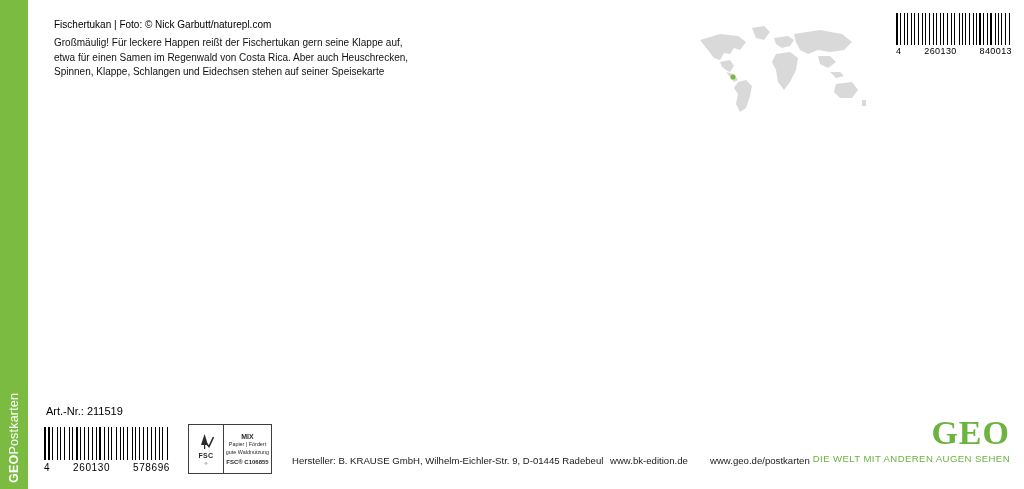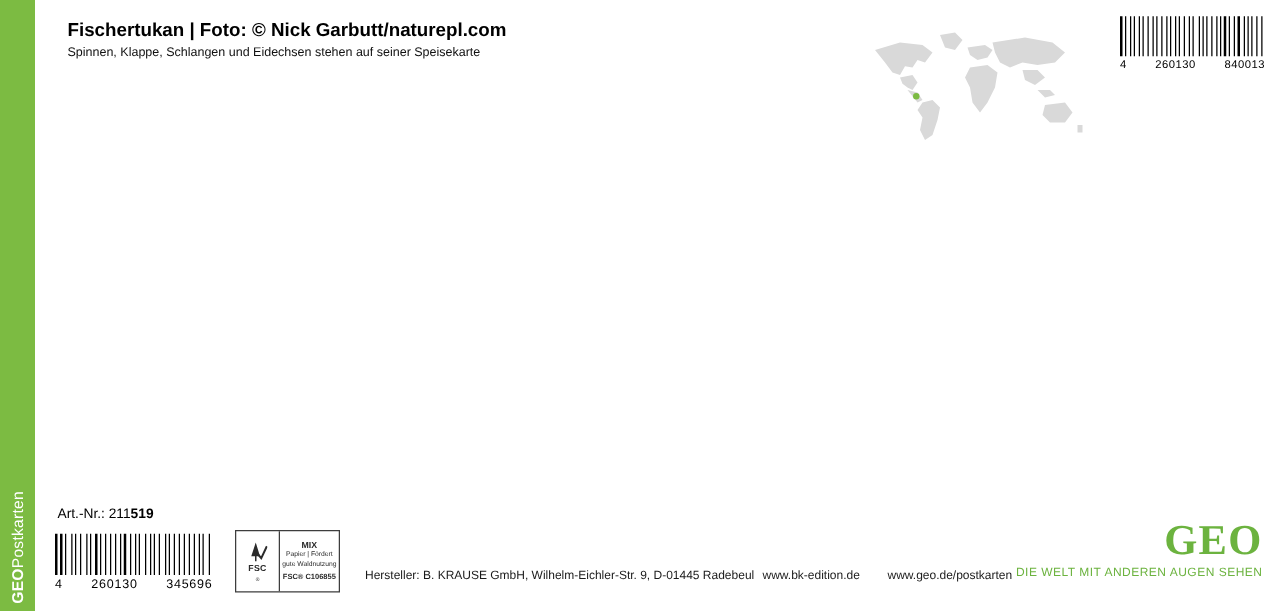--- a/index.html
+++ b/index.html
@@ -53,22 +53,22 @@
   .spine-text .sub { font-weight: normal; }
 
   
   .caption {
     position: absolute;
     left: 54px;
     top: 18px;
     width: 360px;
   }
   .caption-title {
-    font-size: 15px;
-    font-weight: bold;
+    font-size: 10px;
+    font-weight: normal;
     line-height: 14px;
     margin-bottom: 4px;
     white-space: nowrap;
   }
   .caption-body {
     font-size: 10px;
     line-height: 14.5px;
     color: #111111;
   }
   .caption-body div { white-space: nowrap; }
@@ -136,21 +136,21 @@
   }
   .bar { background: #000; margin-right: 1px; }
 
   
   .artnr {
     position: absolute;
     left: 46px;
     top: 405px;
     font-size: 11px;
   }
-  .artnr b { font-weight: bold; }
+  .artnr b { font-weight: normal; }
 
   
   .fsc {
     position: absolute;
     left: 188px;
     top: 424px;
     width: 84px;
     height: 50px;
     border: 1px solid #3d3d3d;
     box-sizing: border-box;
@@ -230,20 +230,22 @@
   <div class="spine">
     <div class="spine-text">
       <span class="brand">GEO</span>
         <span class="sub">Postkarten</span>
     </div>
   </div>
 
   <div class="caption">
     <div class="caption-title">Fischertukan | Foto: © Nick Garbutt/naturepl.com</div>
     <div class="caption-body">
+      <div>Großmäulig! Für leckere Happen reißt der Fischertukan gern seine Klappe auf,</div>
+      <div>etwa für einen Samen im Regenwald von Costa Rica. Aber auch Heuschrecken,</div>
       <div>Spinnen, Klappe, Schlangen und Eidechsen stehen auf seiner Speisekarte</div>
     </div>
   </div>
 
   <div class="map">
     <svg width="180" height="100" viewBox="0 0 180 100" xmlns="http://www.w3.org/2000/svg">
       <g fill="#d9d9d9">
 
         <path d="M10,20 L30,14 L48,16 L56,22 L50,30 L44,28 L40,34 L34,33 L30,40 L24,38 L18,30 Z"></path>
         <path d="M30,42 L40,40 L44,46 L40,52 L36,50 L32,47 Z"></path>
@@ -413,21 +415,21 @@
         <span class="bar" style="width: 1px; height: 33px; background: rgb(0, 0, 0);"></span>
         <span class="bar" style="width: 1px; height: 33px; background: transparent;"></span>
         <span class="bar" style="width: 2px; height: 33px; background: rgb(0, 0, 0);"></span>
         <span class="bar" style="width: 3px; height: 33px; background: transparent;"></span>
         <span class="bar" style="width: 1px; height: 33px; background: rgb(0, 0, 0);"></span>
         <span class="bar" style="width: 1px; height: 33px; background: transparent;"></span>
       </div>
     <div class="digits">
       <span>4</span>
       <span>260130</span>
-      <span>345696</span>
+      <span>578696</span>
     </div>
   </div>
 
   <div class="fsc">
     <div class="fsc-left">
       <span class="fsc-tree">
         <svg width="16" height="18" viewBox="0 0 16 18" xmlns="http://www.w3.org/2000/svg">
           <path d="M3,13 L6,13 L6,17 L7.2,17 L7.2,13 L10,13 L6.6,2 Z" fill="#2b2b2b"></path>
           <path d="M8,11 L11,14.5 L15.5,5" stroke="#2b2b2b" stroke-width="1.6" fill="none"></path>
         </svg>

